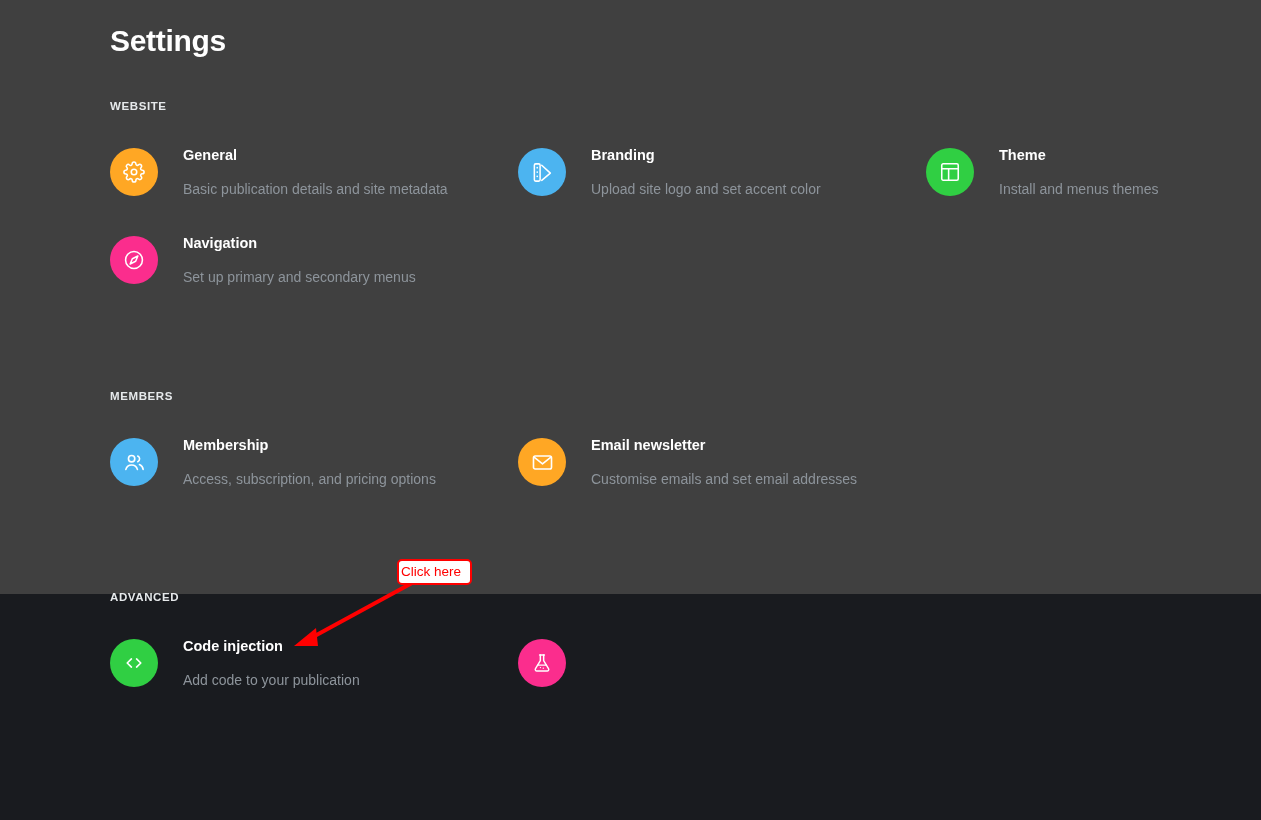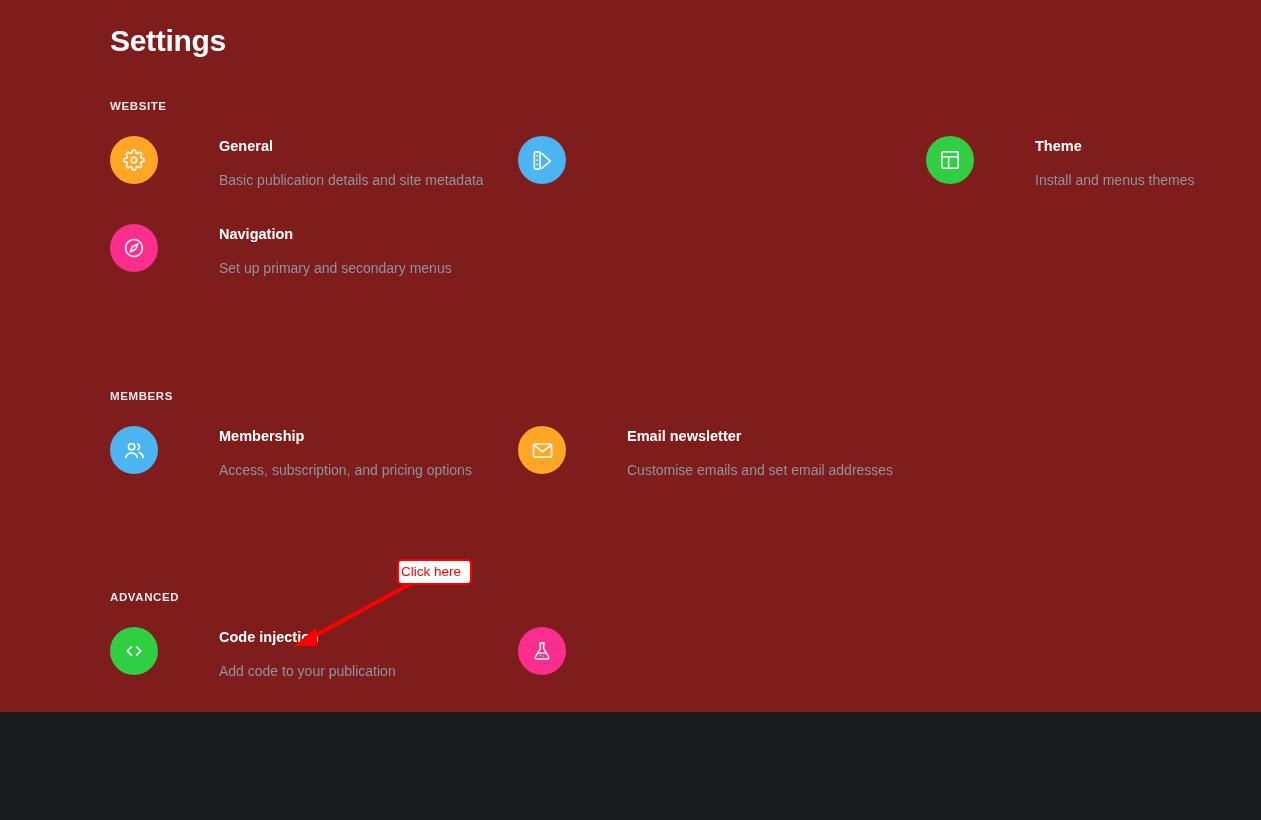--- a/index.html
+++ b/index.html
@@ -8,22 +8,22 @@
     width: 1261px;
     height: 820px;
     background: #191b1f;
     font-family: "Liberation Sans", sans-serif;
     overflow: hidden;
   }
 
   #app {
     position: relative;
     width: 1261px;
-    height: 712px;
-    background: #7f1d1d;
+    height: 594px;
+    background: #404040;
   }
 
   
   .page-title {
     position: absolute;
     left: 110px;
     top: 24px;
     font-size: 30px;
     font-weight: bold;
     color: #ffffff;
@@ -46,26 +46,26 @@
   }
 
   .grid {
     display: flex;
     flex-wrap: wrap;
     margin-top: 24px;
   }
 
   .item {
     display: flex;
+    align-items: center;
     width: 408px;
     height: 72px;
     margin-bottom: 16px;
     cursor: pointer;
     background: transparent;
-    gap: 36px;
   }
   .item.last-col { width: 290px; }
 
   .icon-circle {
     flex: 0 0 auto;
     width: 48px;
     height: 48px;
     border-radius: 50%;
     display: flex;
     align-items: center;
@@ -143,20 +143,24 @@
       <div class="item">
         <div class="icon-circle" style="background:#4cb4f0">
           <svg width="23" height="23" viewBox="0 0 24 24" fill="none" stroke="#ffffff" stroke-width="1.6" stroke-linecap="round" stroke-linejoin="round">
             <rect x="3.5" y="3" width="6" height="18" rx="1.4"></rect>
             <circle cx="6.5" cy="7" r="0.9" fill="#ffffff" stroke="none"></circle>
             <circle cx="6.5" cy="11.5" r="0.9" fill="#ffffff" stroke="none"></circle>
             <circle cx="6.5" cy="16" r="0.9" fill="#ffffff" stroke="none"></circle>
             <path d="M11.2 4.4 L20.2 12.6 L11.2 20.2"></path>
           </svg>
         </div>
+        <div class="item-text">
+          <div class="item-title">Branding</div>
+          <div class="item-desc">Upload site logo and set accent color</div>
+        </div>
       </div>
 
       <div class="item last-col">
         <div class="icon-circle" style="background:#30cf43">
           <svg width="22" height="22" viewBox="0 0 24 24" fill="none" stroke="#ffffff" stroke-width="1.7" stroke-linecap="round" stroke-linejoin="round">
             <rect x="3" y="3" width="18" height="18" rx="1.6"></rect>
             <line x1="3" y1="8.5" x2="21" y2="8.5"></line>
             <line x1="10.5" y1="8.5" x2="10.5" y2="21"></line>
           </svg>
         </div>

